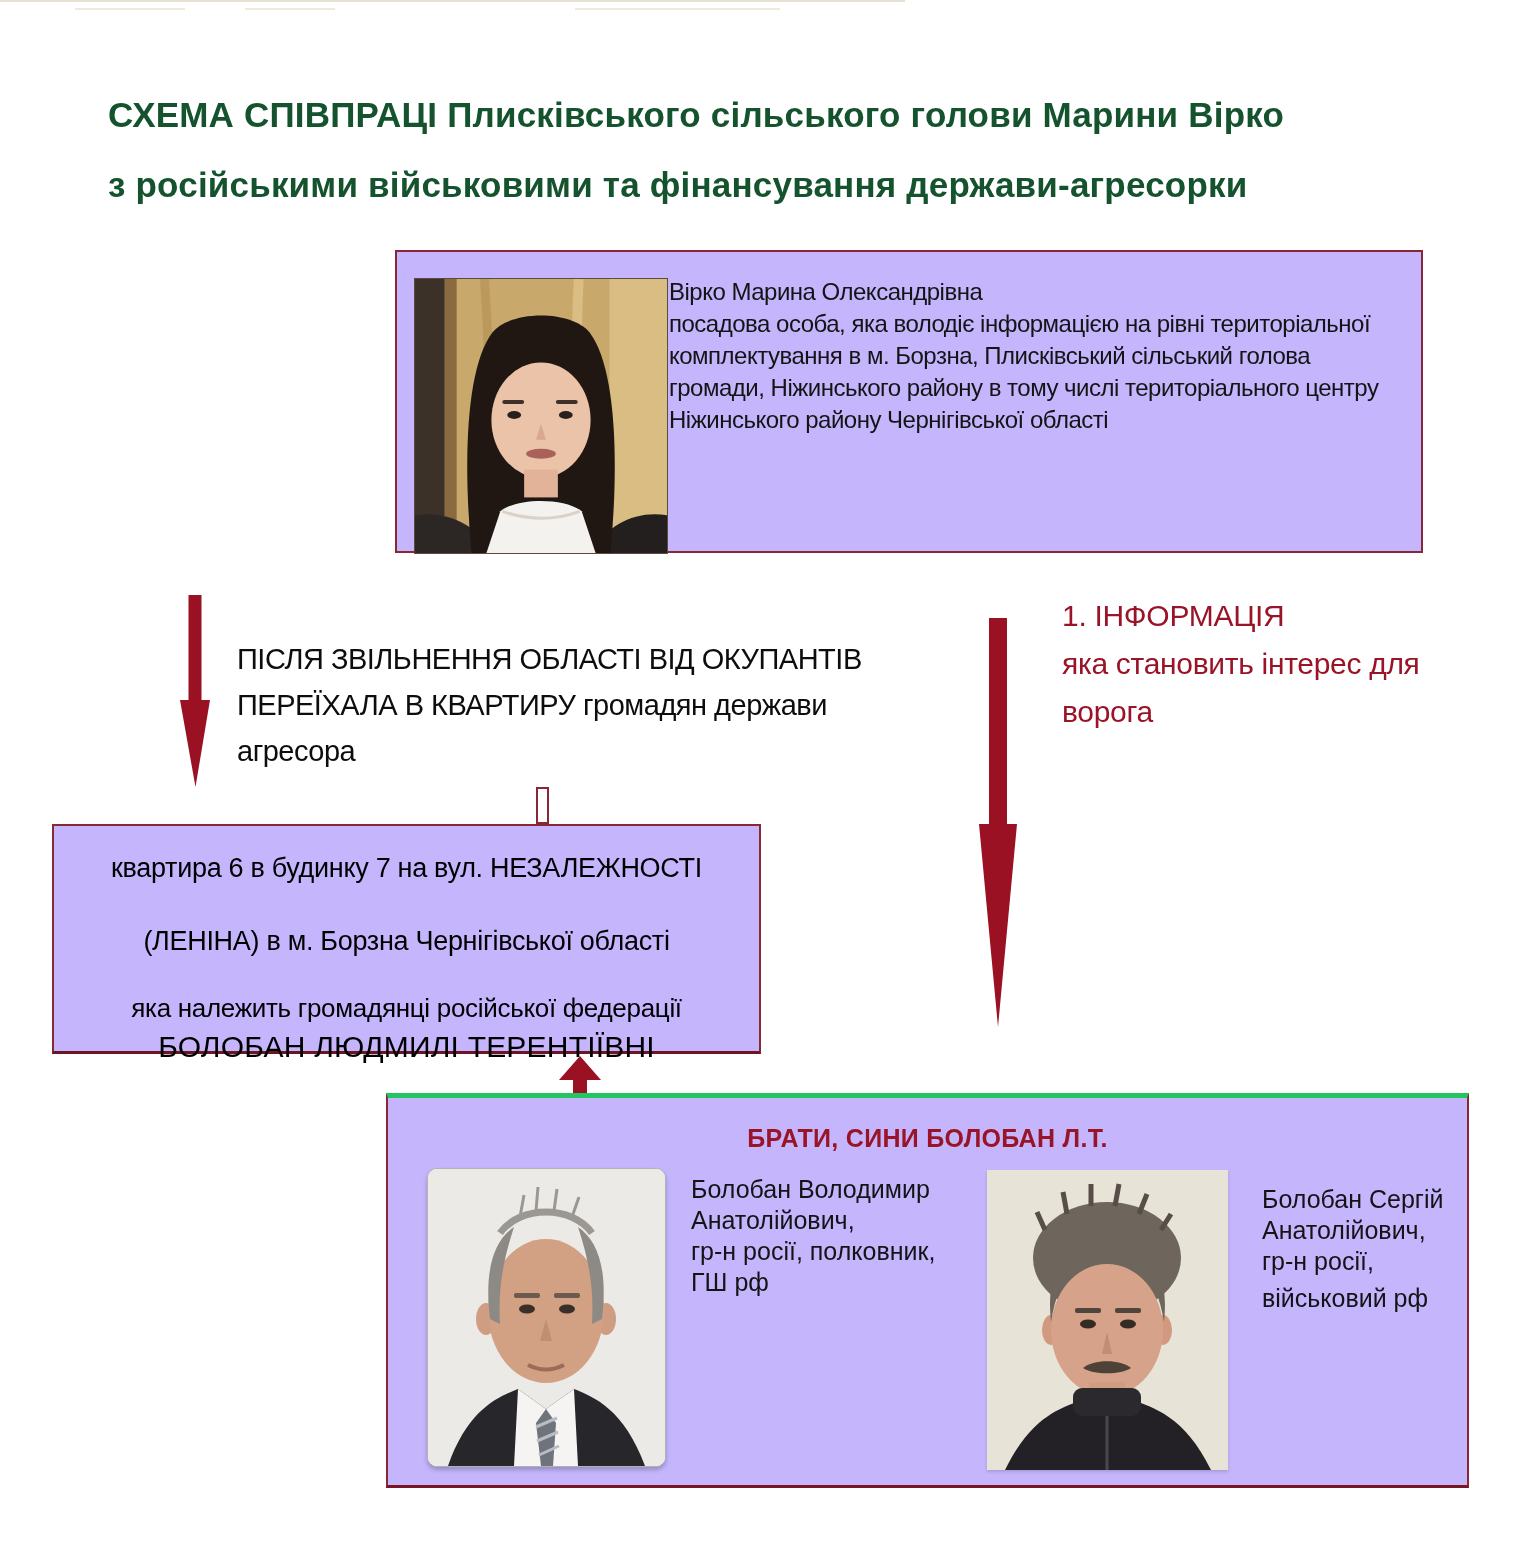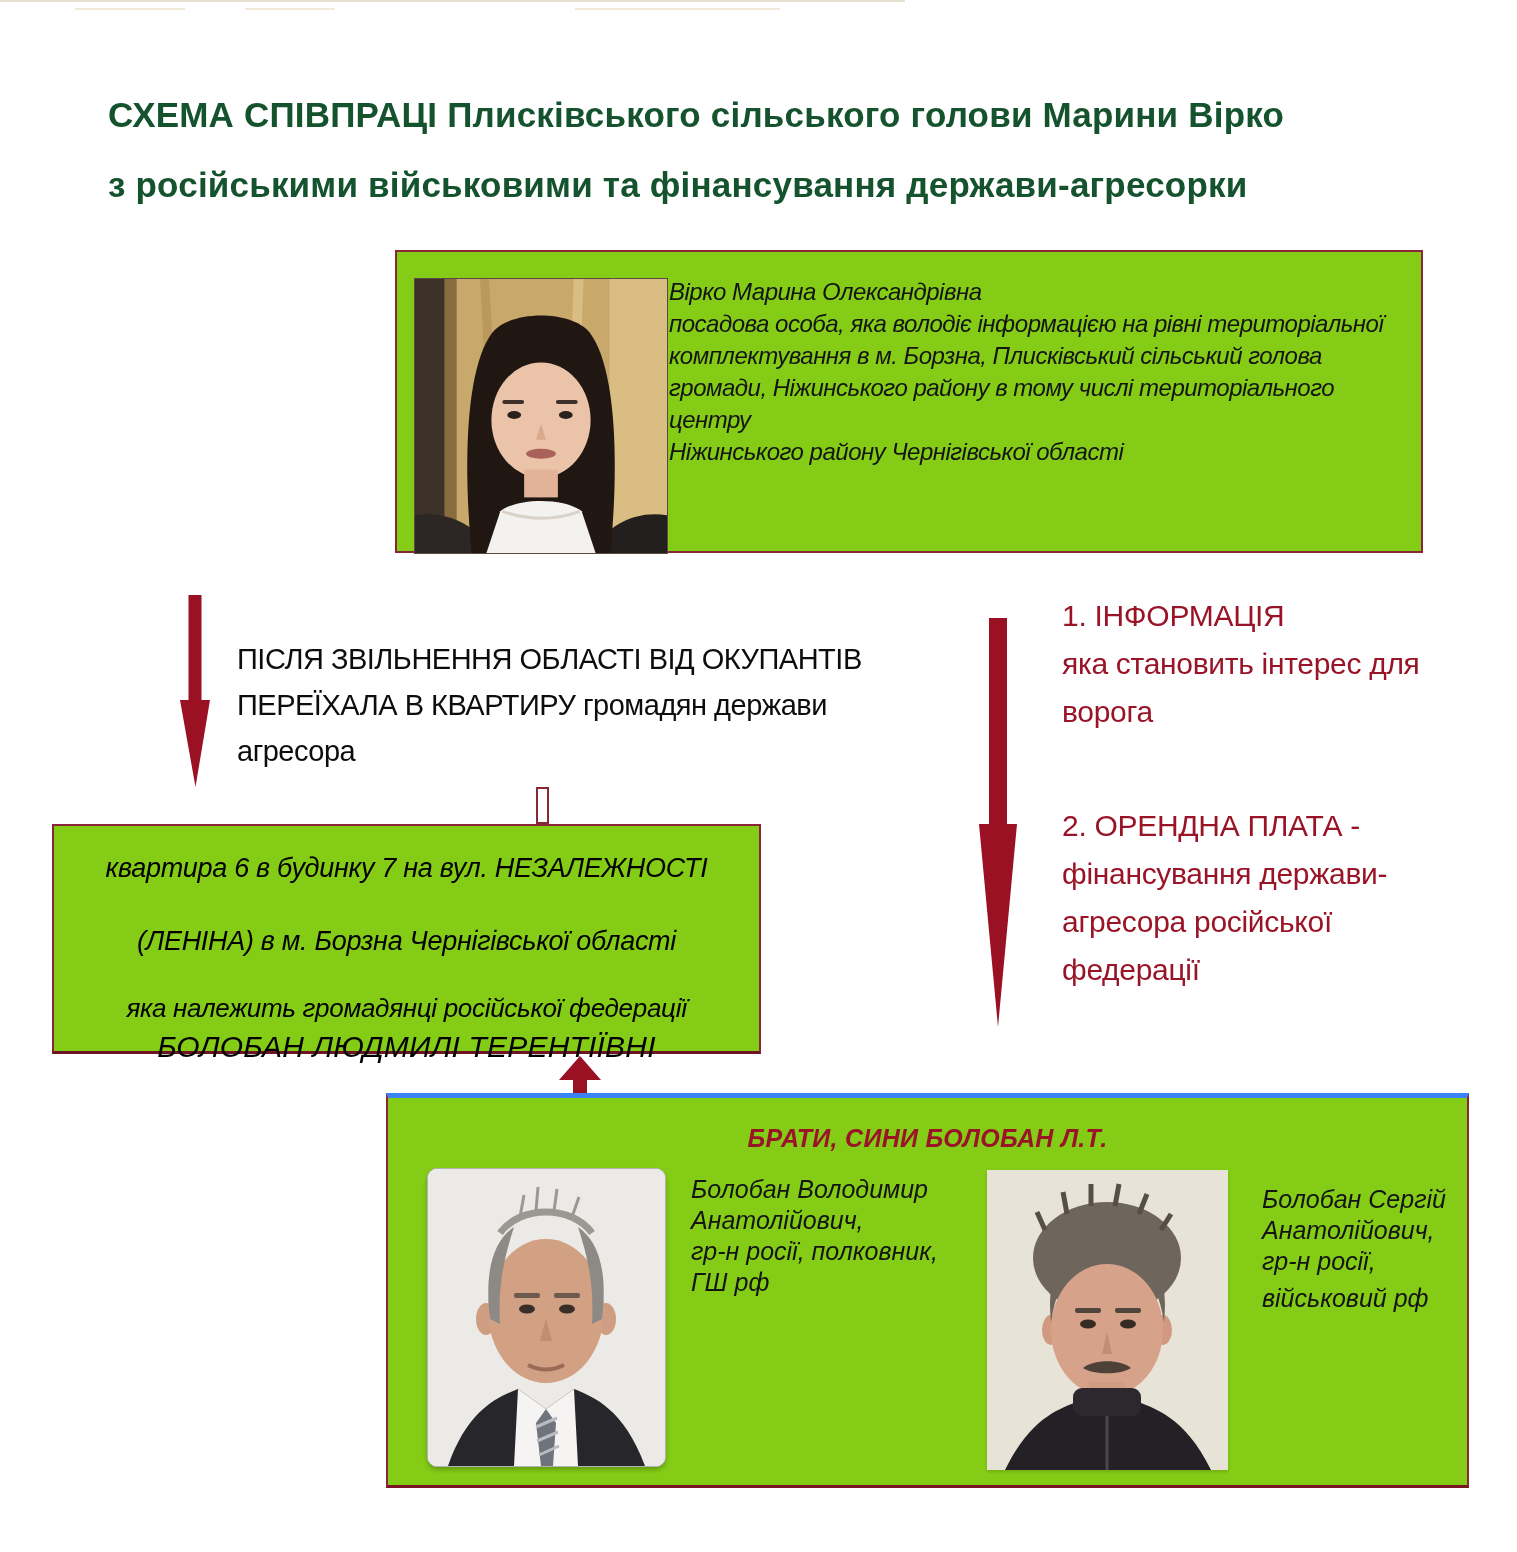--- a/index.html
+++ b/index.html
@@ -11,21 +11,21 @@
   .top-seg{position:absolute;top:8px;height:2px;background:#f1ead8;}
   .seg-a{left:75px;width:110px;}
   .seg-b{left:245px;width:90px;}
   .seg-c{left:575px;width:205px;}
 
   
   .title{position:absolute;left:108px;top:80px;color:#14532d;font-weight:700;font-size:35px;
          letter-spacing:0.2px;line-height:70px;white-space:nowrap;}
 
   
-  .card{position:absolute;background:#84cc16;border:2px solid #8a2736;box-sizing:border-box;font-style:italic;}
+  .card{position:absolute;background:#c4b5fd;border:2px solid #8a2736;box-sizing:border-box;}
 
   
   .official{left:395px;top:250px;width:1028px;height:303px;}
   .official-photo{position:absolute;left:17px;top:26px;width:254px;height:276px;
                   border:1px solid #5a4a42;box-sizing:border-box;overflow:hidden;}
   .official-text{position:absolute;left:272px;top:24px;width:750px;font-size:24px;
                  line-height:32px;letter-spacing:-0.5px;color:#141414;}
 
   
   .arrow{position:absolute;}
@@ -50,21 +50,21 @@
   .apt-l4{margin-top:6px;font-size:30px;letter-spacing:0.2px;}
 
   
   .consequence{position:absolute;left:1062px;color:#9a1428;font-size:30px;line-height:48px;
                letter-spacing:-0.3px;white-space:nowrap;}
   .c1{top:592px;}
   .c2{top:802px;}
 
   
   .brothers{left:386px;top:1093px;width:1083px;height:395px;
-            border-top:5px solid #3b82f6;border-bottom:3px solid #7a1623;}
+            border-top:5px solid #22c55e;border-bottom:3px solid #7a1623;}
   .brothers-heading{position:absolute;left:0;top:26px;width:100%;text-align:center;
                     color:#9a1428;font-size:25px;font-weight:600;letter-spacing:0.3px;}
   .photo-frame{position:absolute;overflow:hidden;background:#fff;}
   .p1{left:39px;top:70px;width:237px;height:297px;border:1px solid #b2b2b2;border-radius:10px;
       box-shadow:0 3px 4px rgba(0,0,0,0.22);}
   .p2{left:599px;top:72px;width:241px;height:300px;box-shadow:0 2px 3px rgba(0,0,0,0.15);}
   .caption{position:absolute;font-size:25px;line-height:31px;color:#141414;white-space:nowrap;}
   .cap1{left:303px;top:76px;}
   .cap2{left:874px;top:86px;}
   .cap-gap{margin-top:6px;}
@@ -142,26 +142,20 @@
   <svg class="arrow arr-right" viewBox="0 0 42 412">
     <polygon points="12,0 30,0 30,206 40,206 21,409 2,206 12,206" fill="#9a1124"></polygon>
   </svg>
 
   <div class="consequence c1">
     <div>1. ІНФОРМАЦІЯ</div>
     <div>яка становить інтерес для</div>
     <div>ворога</div>
   </div>
 
-  <div class="consequence c2">
-    <div>2. ОРЕНДНА ПЛАТА -</div>
-    <div>фінансування держави-</div>
-    <div>агресора російської</div>
-    <div>федерації</div>
-  </div>
 
   <svg class="arrow arr-up" viewBox="0 0 46 38">
     <polygon points="23,0 44,24 30,24 30,38 16,38 16,24 2,24" fill="#9a1124"></polygon>
   </svg>
 
   <div class="card brothers">
     <div class="brothers-heading">БРАТИ, СИНИ БОЛОБАН Л.Т.</div>
 
     <div class="photo-frame p1">
       <svg width="100%" height="100%" viewBox="0 0 237 297" preserveAspectRatio="none">

